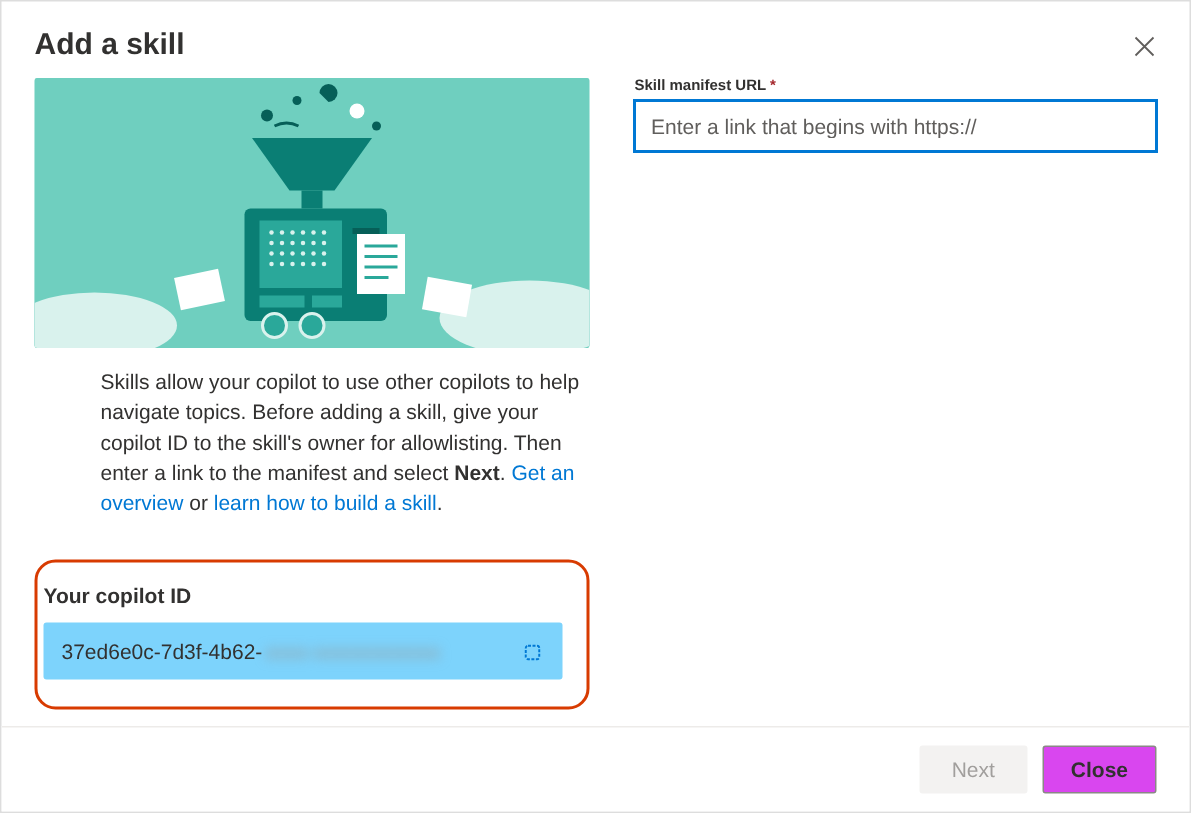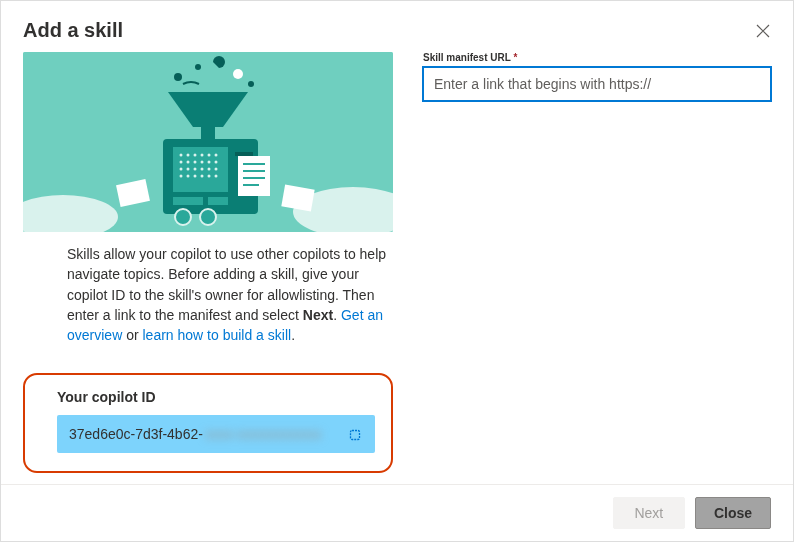--- a/index.html
+++ b/index.html
@@ -61,21 +61,21 @@
     }
     .description a {
       color: #0078d4;
       text-decoration: none;
     }
     .description strong { font-weight: 600; }
     .copilot-box {
       margin-top: 28px;
       border: 2.5px solid #d83b01;
       border-radius: 14px;
-      padding: 14px 16px 18px 32px;
+      padding: 14px 16px 18px 4px;
     }
     .copilot-label {
       font-size: 14px;
       font-weight: 600;
       color: #323130;
       margin-bottom: 10px;
     }
     .copilot-id-row {
       background: #7dd3fc;
       padding: 10px 12px;
@@ -143,21 +143,21 @@
       cursor: pointer;
       border: 1px solid transparent;
     }
     .btn-next {
       background: #f3f2f1;
       color: #a19f9d;
       border-color: #f3f2f1;
       cursor: not-allowed;
     }
     .btn-close {
-      background: #a3a3a3;
+      background: #d946ef;
       color: #323130;
       border: 1px solid #8a8886;
       font-weight: 600;
     }
   </style>
 </head>
 <body>
 
 <div class="header">
   <div class="title">Add a skill</div>

